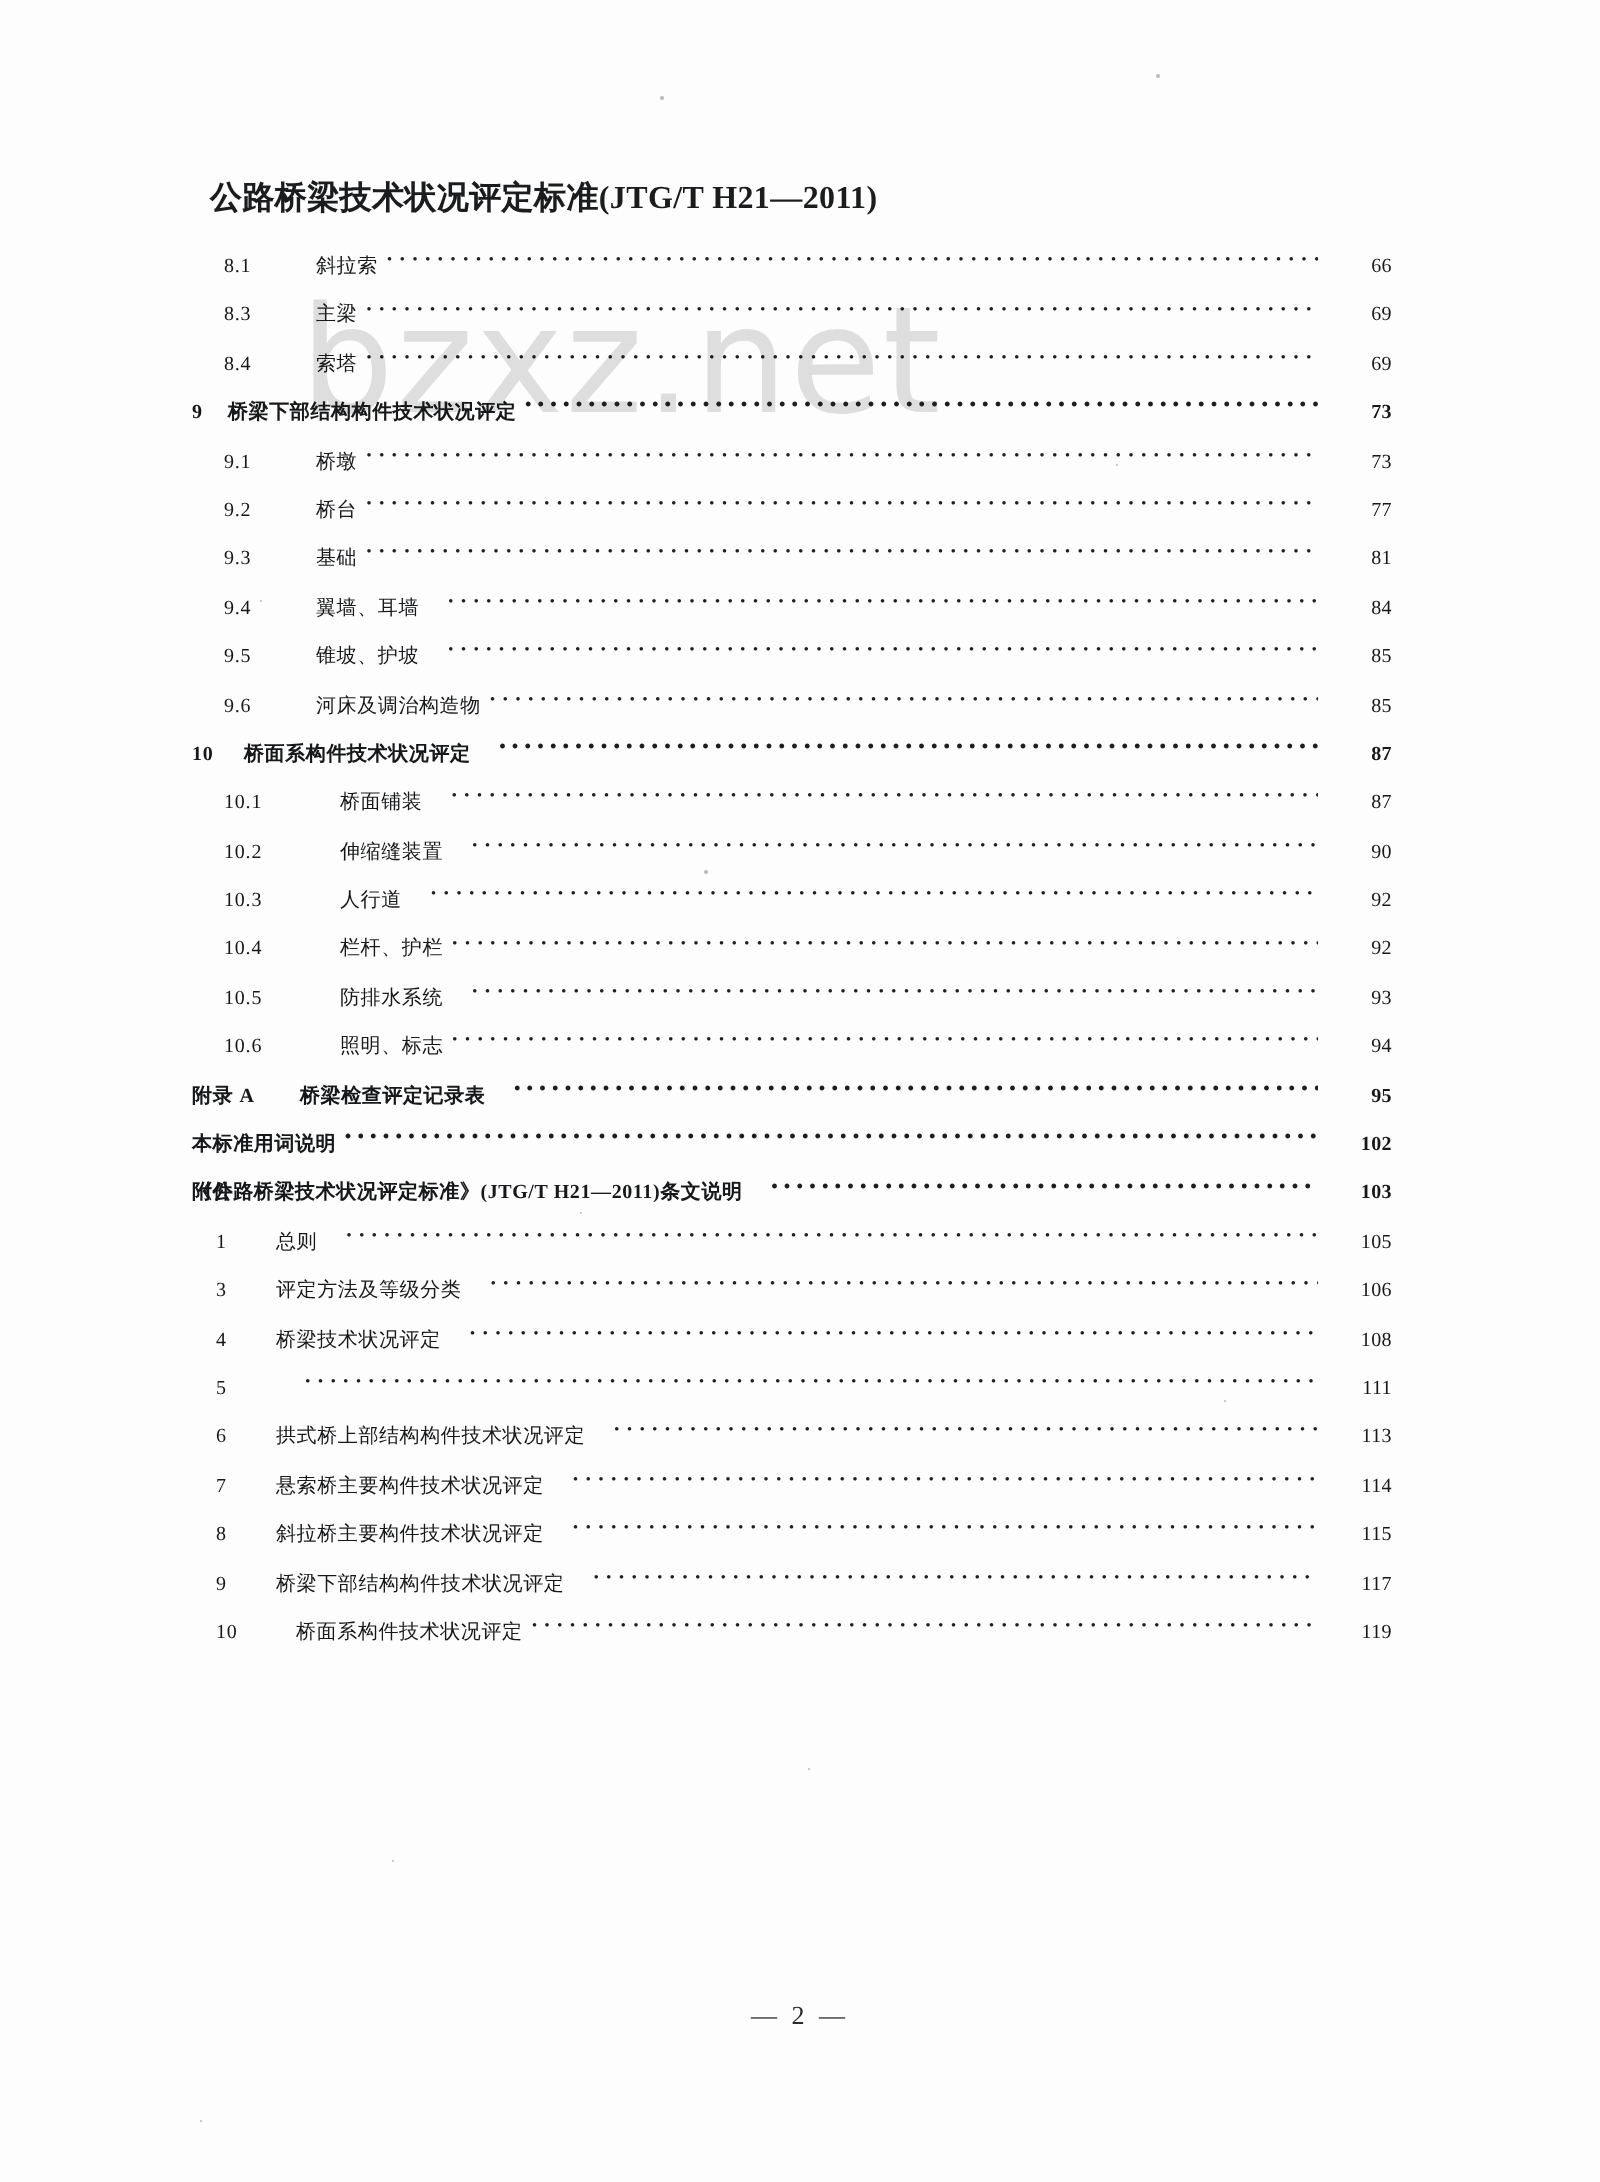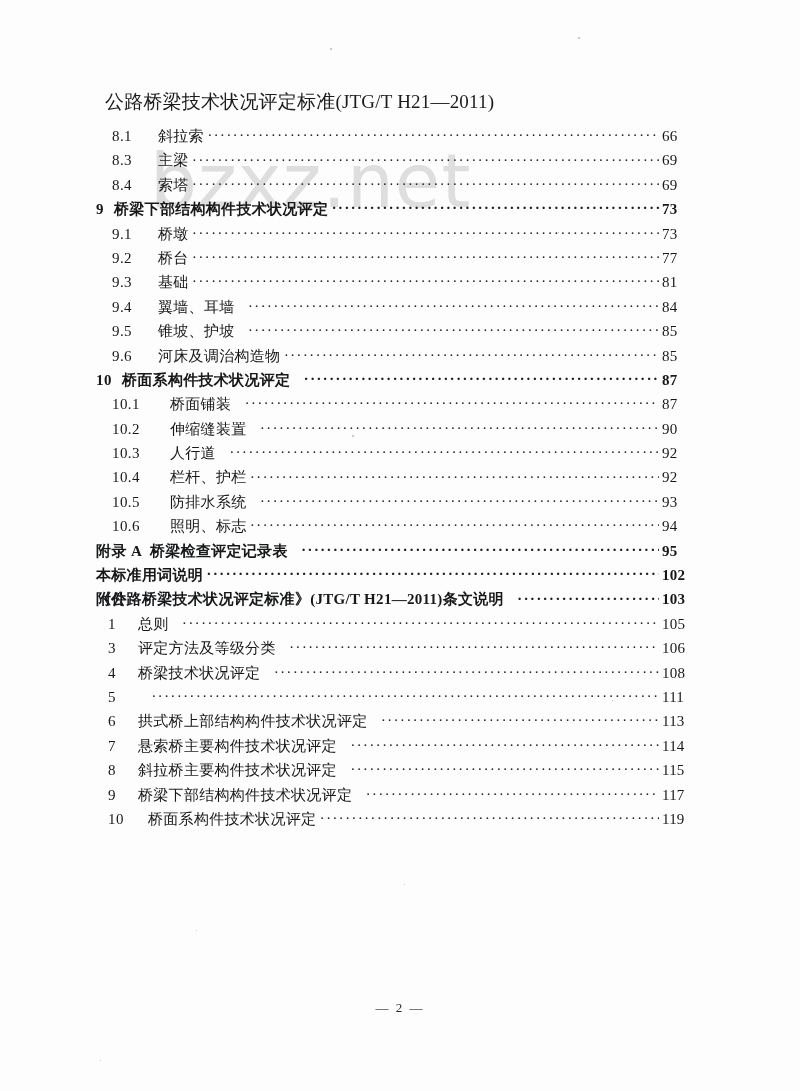--- a/index.html
+++ b/index.html
@@ -48,42 +48,42 @@
     user-select: none;
     pointer-events: none;
     z-index: 0;
   }
 
   
   #doc-header {
     position: absolute;
     left: 105px;
     top: 89px;
-    font-size: 19px;
-    font-weight: normal;
+    font-size: 16px;
+    font-weight: bold;
     letter-spacing: .2px;
     white-space: nowrap;
     color: #1b1c1e;
   }
 
   
   #toc {
     position: absolute;
     left: 96px;
     top: 126px;
     width: 600px;
     z-index: 2;
   }
 
   .toc-row {
     display: flex;
     align-items: baseline;
     height: 24.4px;
     white-space: nowrap;
-    font-size: 15px;
+    font-size: 10px;
   }
 
   .num {
     flex: 0 0 auto;
     text-align: left;
     font-family: "Liberation Serif", serif;
     letter-spacing: .4px;
   }
   .title {
     flex: 0 0 auto;
@@ -103,20 +103,21 @@
     bottom: 0.06em;
     letter-spacing: 2.6px;
     font-size: 15px;
     color: #1d1e20;
     white-space: nowrap;
   }
   .leader.gap::after { left: 10px; }
   .pg {
     flex: 0 0 auto;
     width: 34px;
+    text-align: right;
     font-family: "Liberation Serif", serif;
     letter-spacing: .2px;
   }
 
   
   .lvl1 { font-weight: bold; }
   .lvl1 > .num { width: 18px; padding-left: 0px; }
   .lvl1.wide > .num { width: 26px; }
 
   

